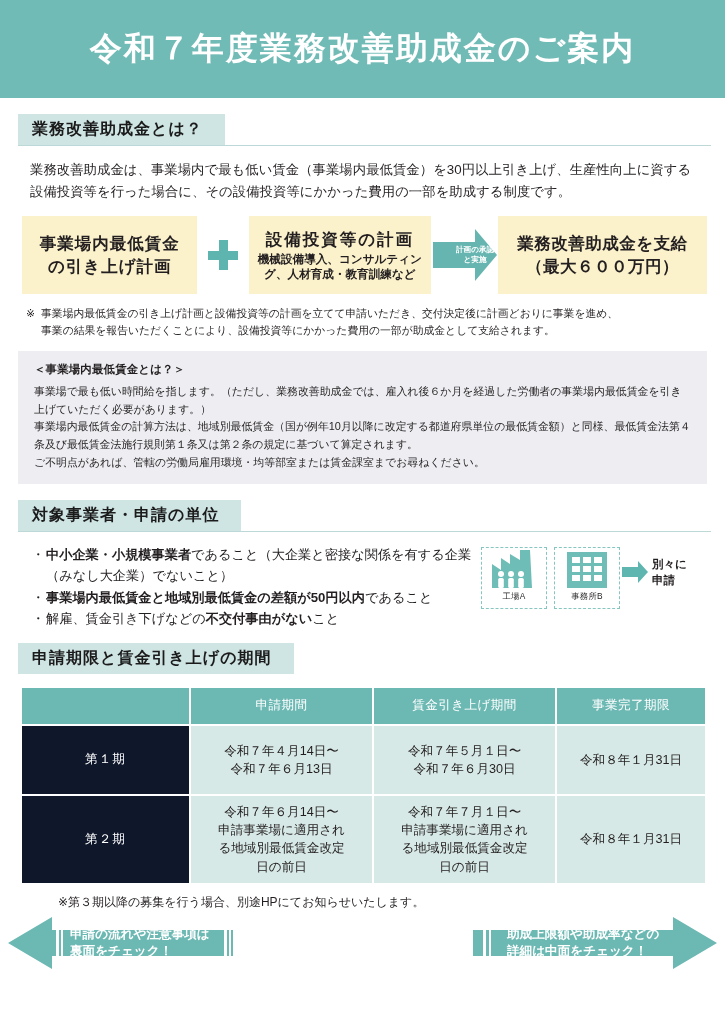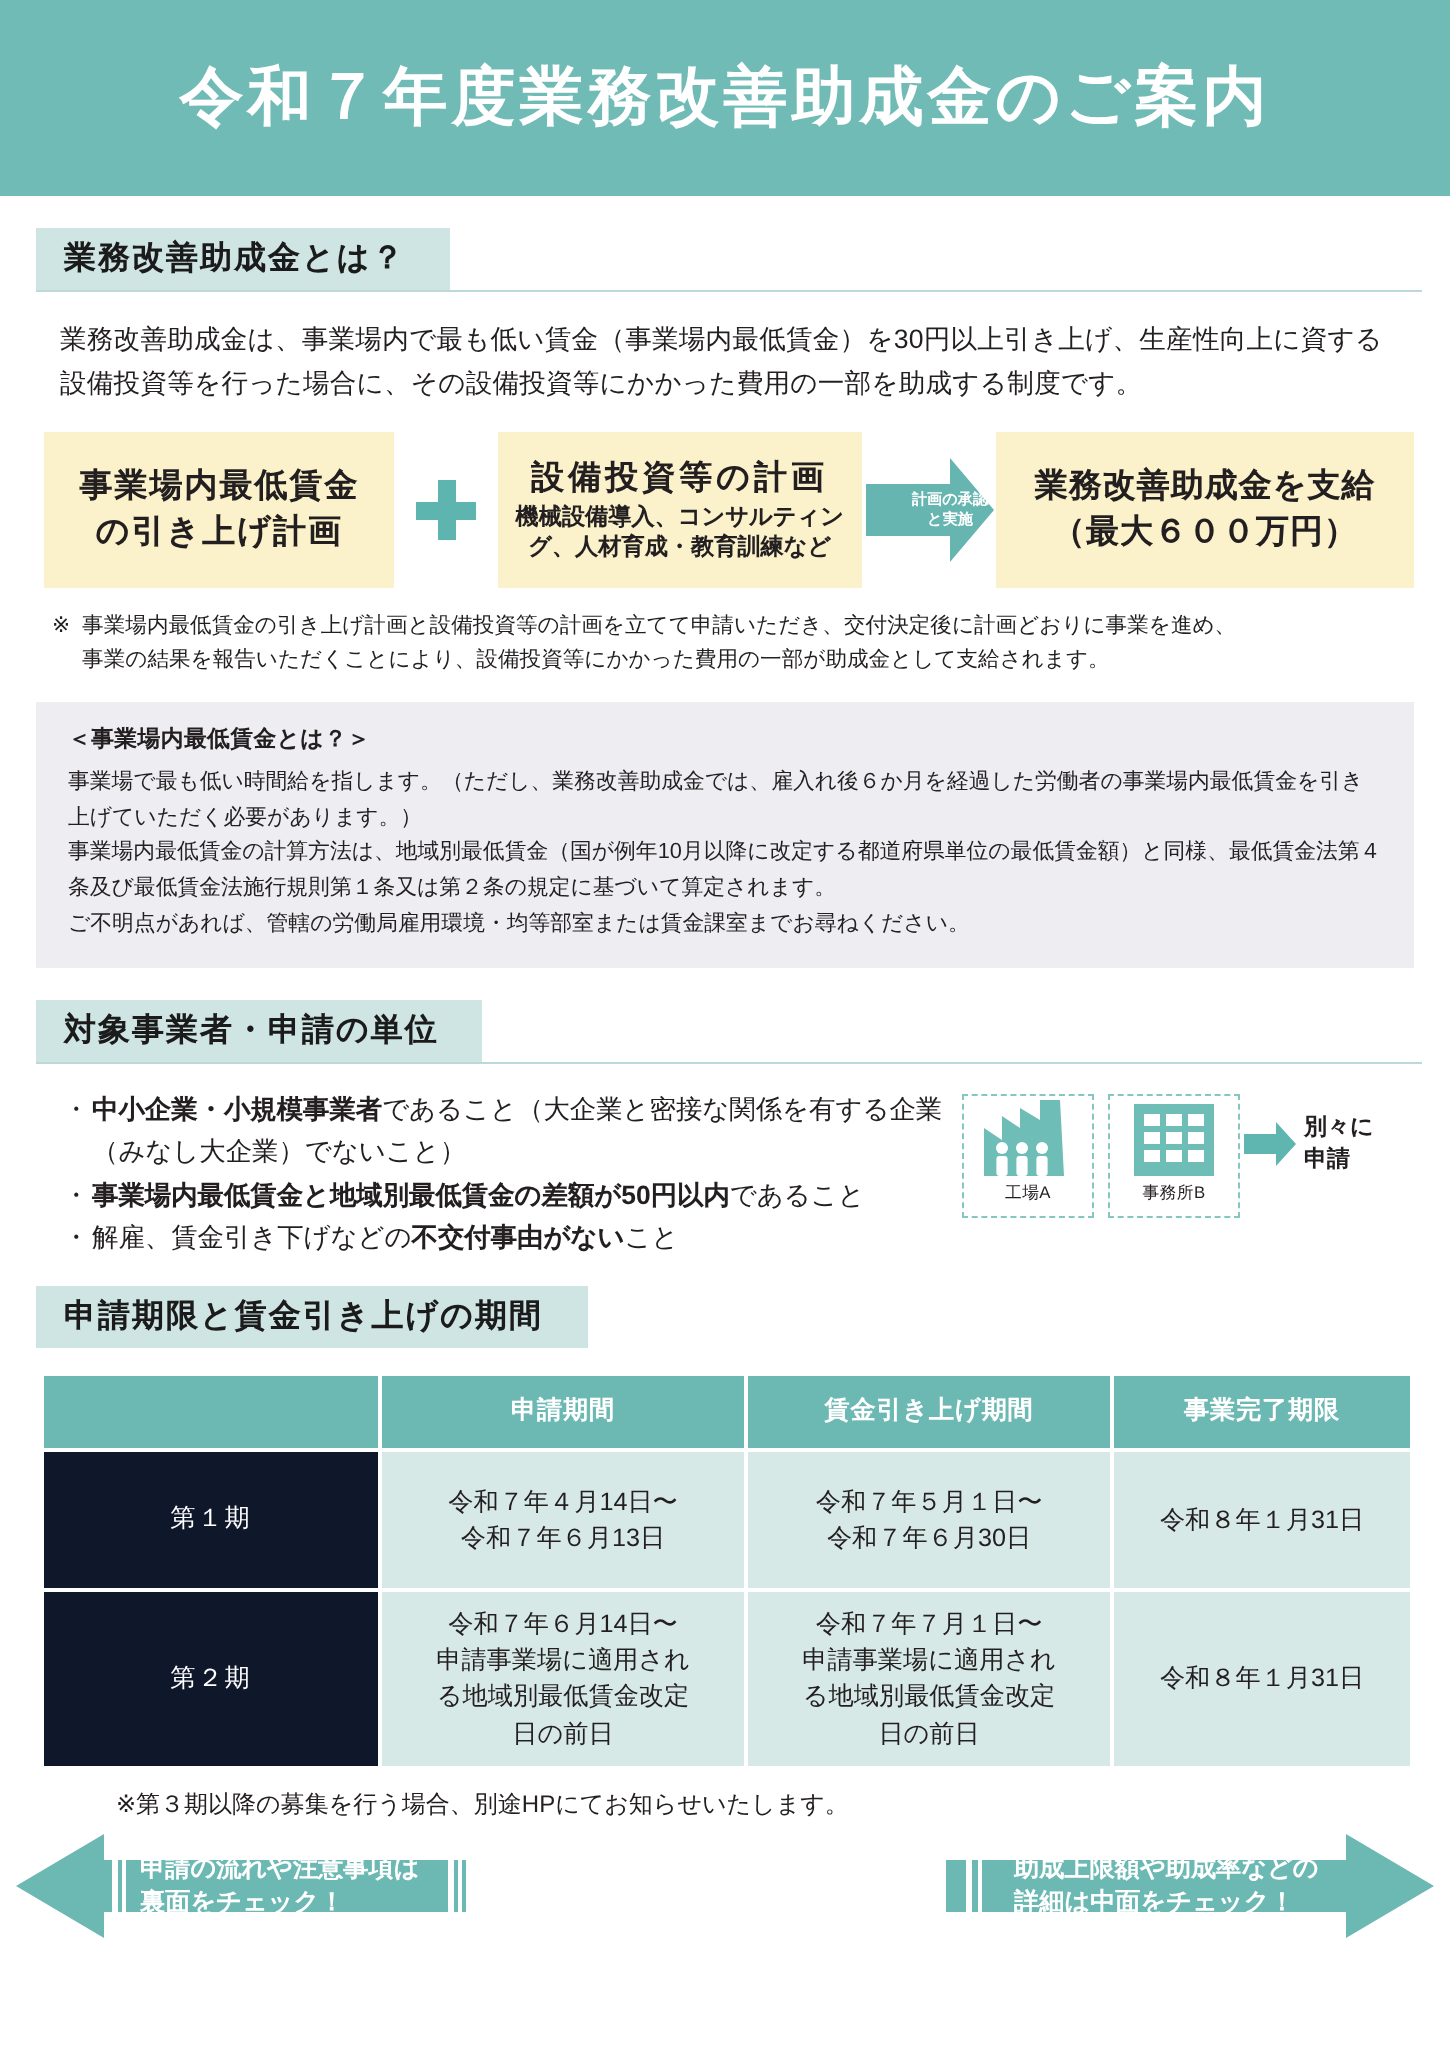--- a/index.html
+++ b/index.html
@@ -168,21 +168,21 @@
   }
   .callout-arrow { width: 58px; flex: none; display: flex; justify-content: center; }
   .callout-text { font-size: 13.2px; line-height: 1.6; flex: 1; }
 
   
   .tablewrap { margin: 12px 18px 0 20px; }
   table { border-collapse: separate; border-spacing: 2px; width: 100%; }
   th, td { text-align: center; vertical-align: middle; }
   thead th {
     background: #6cb8b3; color: #ffffff;
-    font-size: 12.6px; font-weight: bold; height: 36px;
+    font-size: 12.6px; font-weight: normal; height: 36px;
     letter-spacing: 0.4px;
   }
   thead th.blank { background: #6cb8b3; }
   td.period {
     background: #0f172a; color: #ffffff;
     font-size: 12.6px; width: 167px; letter-spacing: 1px;
   }
   td.cell {
     background: #d7e9e6; color: #231f20;
     font-size: 12.6px; line-height: 1.45; padding: 7px 4px;

